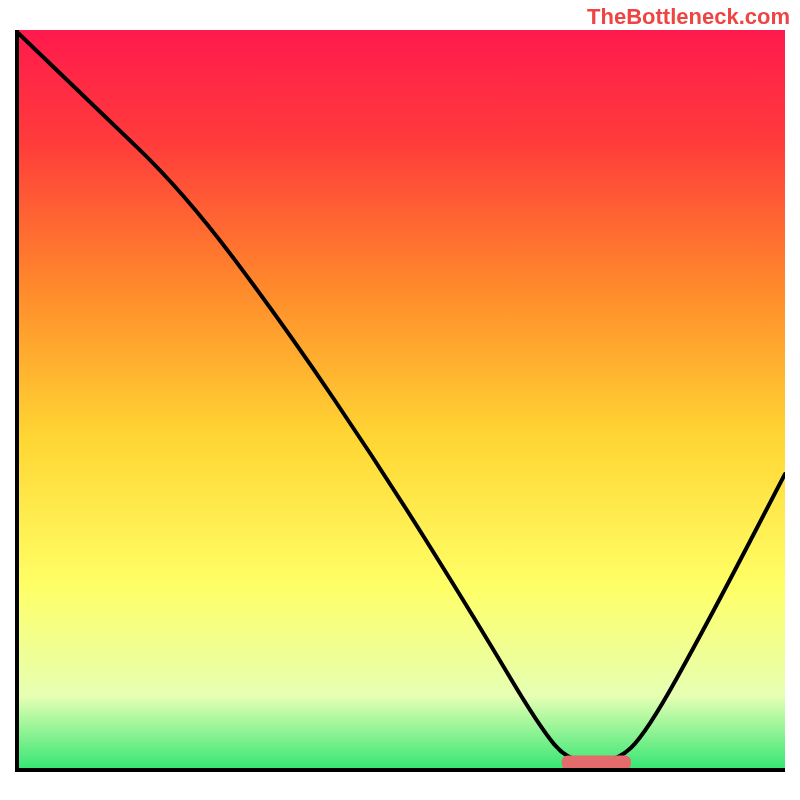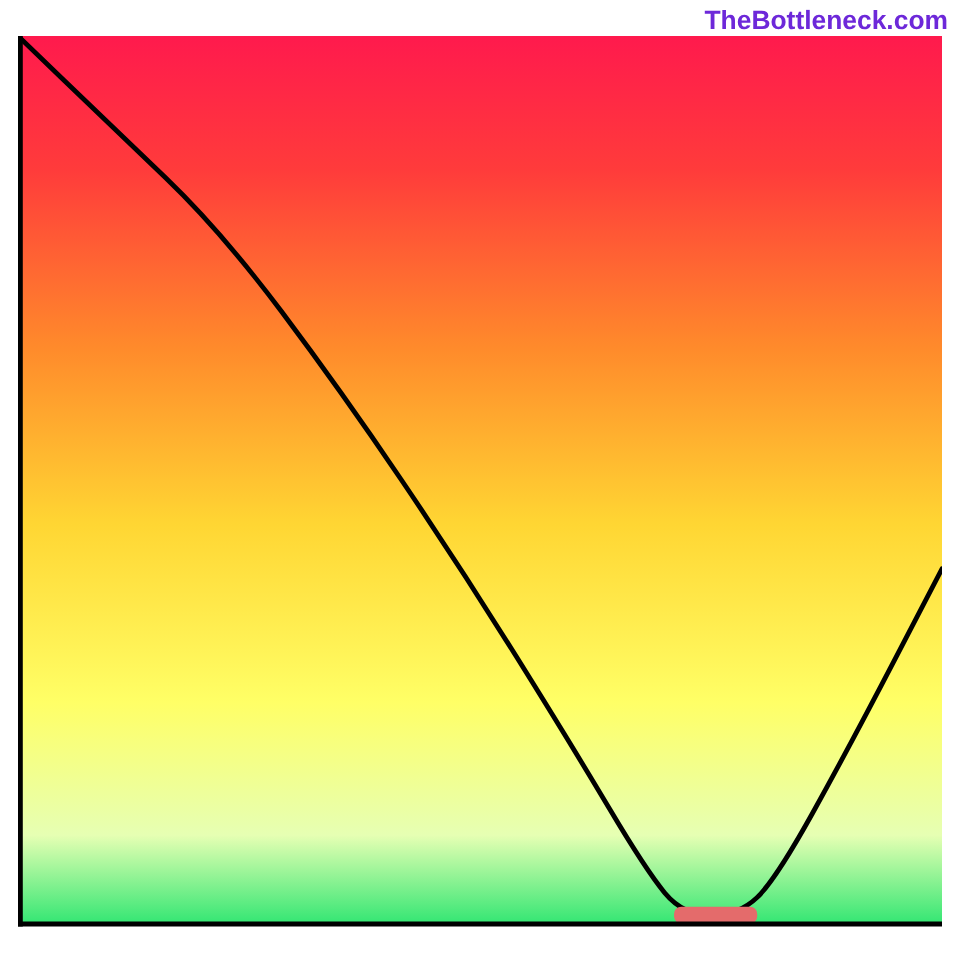--- a/index.html
+++ b/index.html
@@ -14,21 +14,21 @@
     position: relative;
     width: 800px;
     height: 800px;
   }
   .watermark {
     position: absolute;
     top: 4px;
     right: 10px;
     font-size: 22px;
     font-weight: bold;
-    color: #6d28d9;
+    color: #ef4444;
     z-index: 50;
   }
   .plot-area {
     position: absolute;
     left: 15px;
     top: 30px;
     width: 770px;
     height: 755px;
     box-sizing: border-box;
   }

